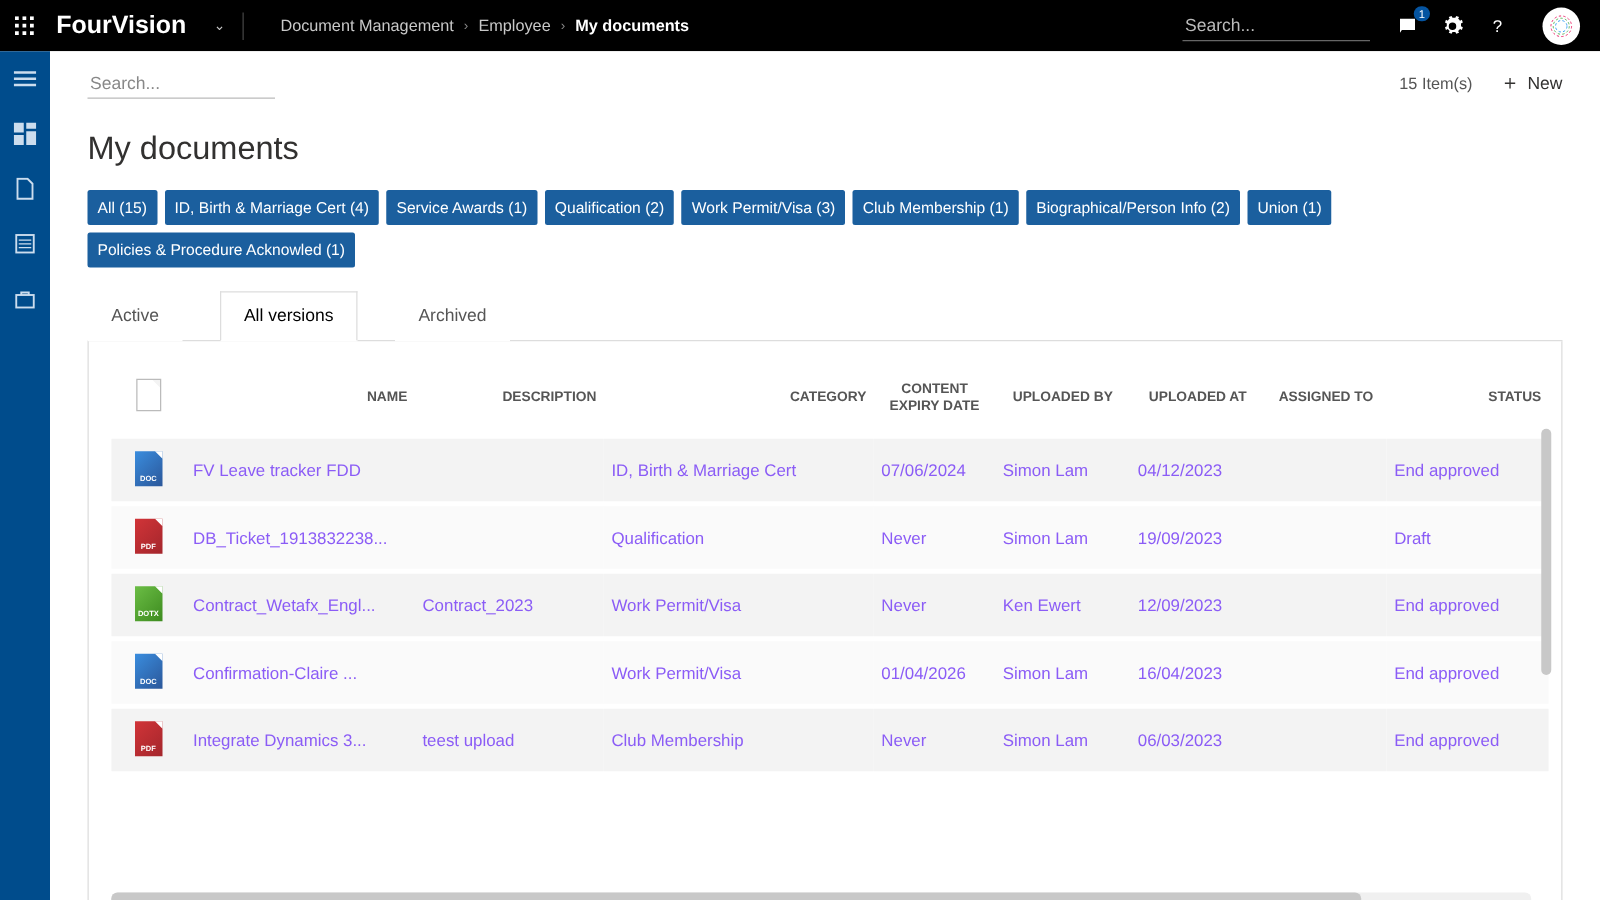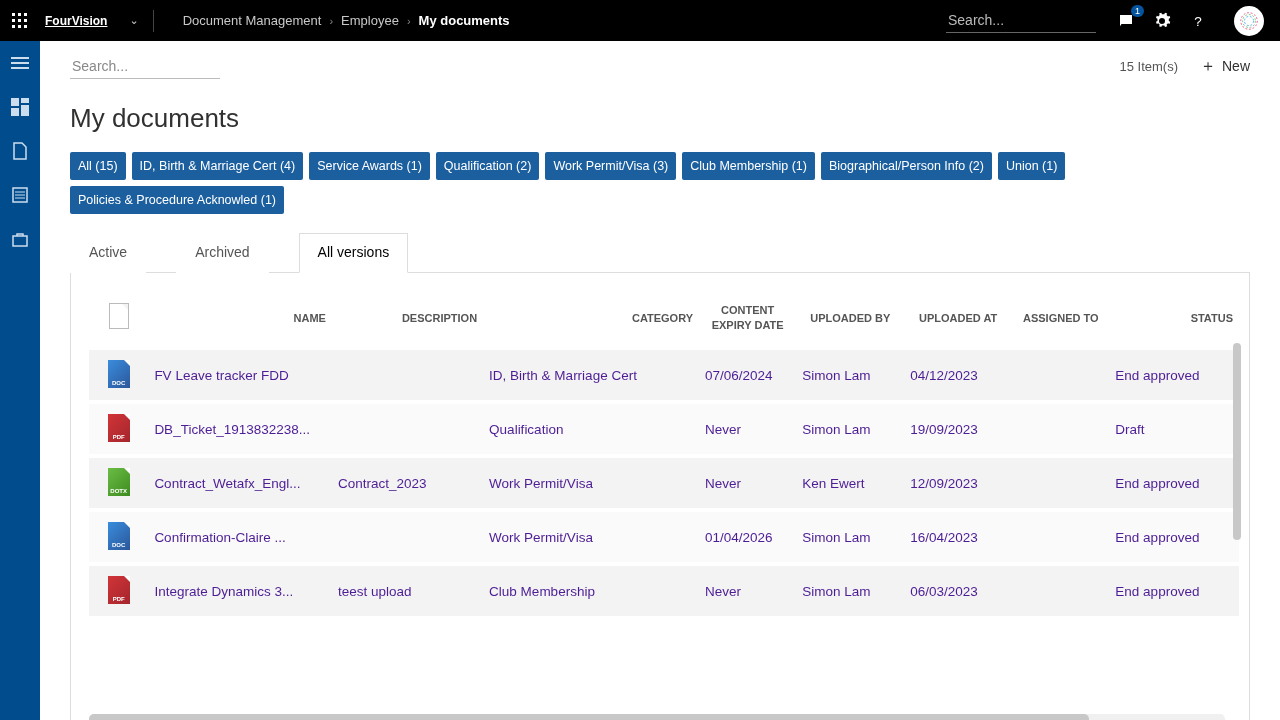--- a/index.html
+++ b/index.html
@@ -2,21 +2,21 @@
 <html><head>
 <meta charset="utf-8">
 <style>
   * { box-sizing: border-box; margin: 0; padding: 0; }
   body { font-family: "Segoe UI", Arial, sans-serif; font-size: 13px; color: #323130; background: #fff; width: 1280px; height: 720px; overflow: hidden; }
   
   
   .topbar { background: #000; height: 41px; display: flex; align-items: center; color: #fff; padding: 0 10px 0 0; }
   .topbar .waffle { width: 40px; height: 41px; display: flex; align-items: center; justify-content: center; }
   .waffle svg { width: 16px; height: 16px; fill: #fff; }
-  .brand { font-size: 12px; font-weight: 600; padding: 0 10px 0 5px; text-decoration: underline; }
+  .brand { font-size: 20px; font-weight: 600; padding: 0 10px 0 5px; }
   .chev { padding: 0 12px; font-size: 11px; color: #ccc; }
   .sep { width: 1px; height: 22px; background: #444; margin: 0 6px 0 2px; }
   .breadcrumb { display: flex; align-items: center; font-size: 13px; color: #c8c8c8; margin-left: 17px; }
   .breadcrumb span.link { padding: 0 6px; cursor: pointer; }
   .breadcrumb span.cur { color: #fff; padding: 0 6px; font-weight: 600; }
   .breadcrumb .arrow { color: #888; font-size: 11px; padding: 0 2px; }
   .topbar .spacer { flex: 1; }
   .search-top { background: transparent; border: none; border-bottom: 1px solid #666; color: #fff; font-size: 14px; padding: 4px 2px; width: 150px; margin-right: 20px; }
   .search-top::placeholder { color: #bbb; }
   .top-icons { display: flex; align-items: center; gap: 16px; margin-right: 6px; }
@@ -52,21 +52,21 @@
   .tab.active { color: #000; border-color: #ddd; border-bottom: 1px solid #fff; }
   
   .grid-wrap { border: 1px solid #ddd; border-top: none; height: 460px; padding: 18px 10px 10px 18px; position: relative; }
   .grid-scroll { height: 100%; overflow: hidden; }
   
   table { width: 100%; border-collapse: separate; border-spacing: 0 4px; table-layout: fixed; }
   th { text-align: right; font-size: 11px; font-weight: 600; color: #555; padding: 8px 6px 14px 6px; vertical-align: middle; line-height: 1.3; }
   th.center { text-align: center; }
   tbody tr { background: #f3f3f3; height: 50px; }
   tbody tr:nth-child(even) { background: #fafafa; }
-  td { padding: 0 6px; font-size: 13.5px; color: #4c1d95; vertical-align: middle; white-space: nowrap; overflow: hidden; text-overflow: ellipsis; }
+  td { padding: 0 6px; font-size: 13.5px; color: #8b5cf6; vertical-align: middle; white-space: nowrap; overflow: hidden; text-overflow: ellipsis; }
   td.icon-cell { text-align: center; }
   
   .file-icon { width: 22px; height: 28px; display: inline-block; position: relative; }
   .file-icon.doc { background: linear-gradient(135deg,#3a8dde,#2b579a); }
   .file-icon.pdf { background: linear-gradient(135deg,#d13438,#a4262c); }
   .file-icon.dotx { background: linear-gradient(135deg,#6bbd45,#3d8b1f); }
   .file-icon::after { content: attr(data-ext); position: absolute; bottom: 2px; left: 0; right: 0; font-size: 6px; font-weight: bold; color: #fff; text-align: center; }
   .file-icon::before { content: ""; position: absolute; top: 0; right: 0; border-style: solid; border-width: 0 6px 6px 0; border-color: transparent #fff transparent transparent; }
   
   .header-file-icon { width: 20px; height: 26px; display: inline-block; border: 1px solid #bbb; background: #fff; position: relative; }
@@ -192,22 +192,22 @@
       <span class="pill">Qualification (2)</span>
       <span class="pill">Work Permit/Visa (3)</span>
       <span class="pill">Club Membership (1)</span>
       <span class="pill">Biographical/Person Info (2)</span>
       <span class="pill">Union (1)</span>
       <span class="pill">Policies &amp; Procedure Acknowled (1)</span>
     </div>
 
     <div class="tabs">
       <div class="tab">Active</div>
+      <div class="tab active">All versions</div>
       <div class="tab">Archived</div>
-      <div class="tab active">All versions</div>
     </div>
 
     <div class="grid-wrap">
       <div class="grid-scroll">
       <table>
         <colgroup>
           <col style="width:55px">
               <col style="width:170px">
               <col style="width:140px">
               <col style="width:200px">

